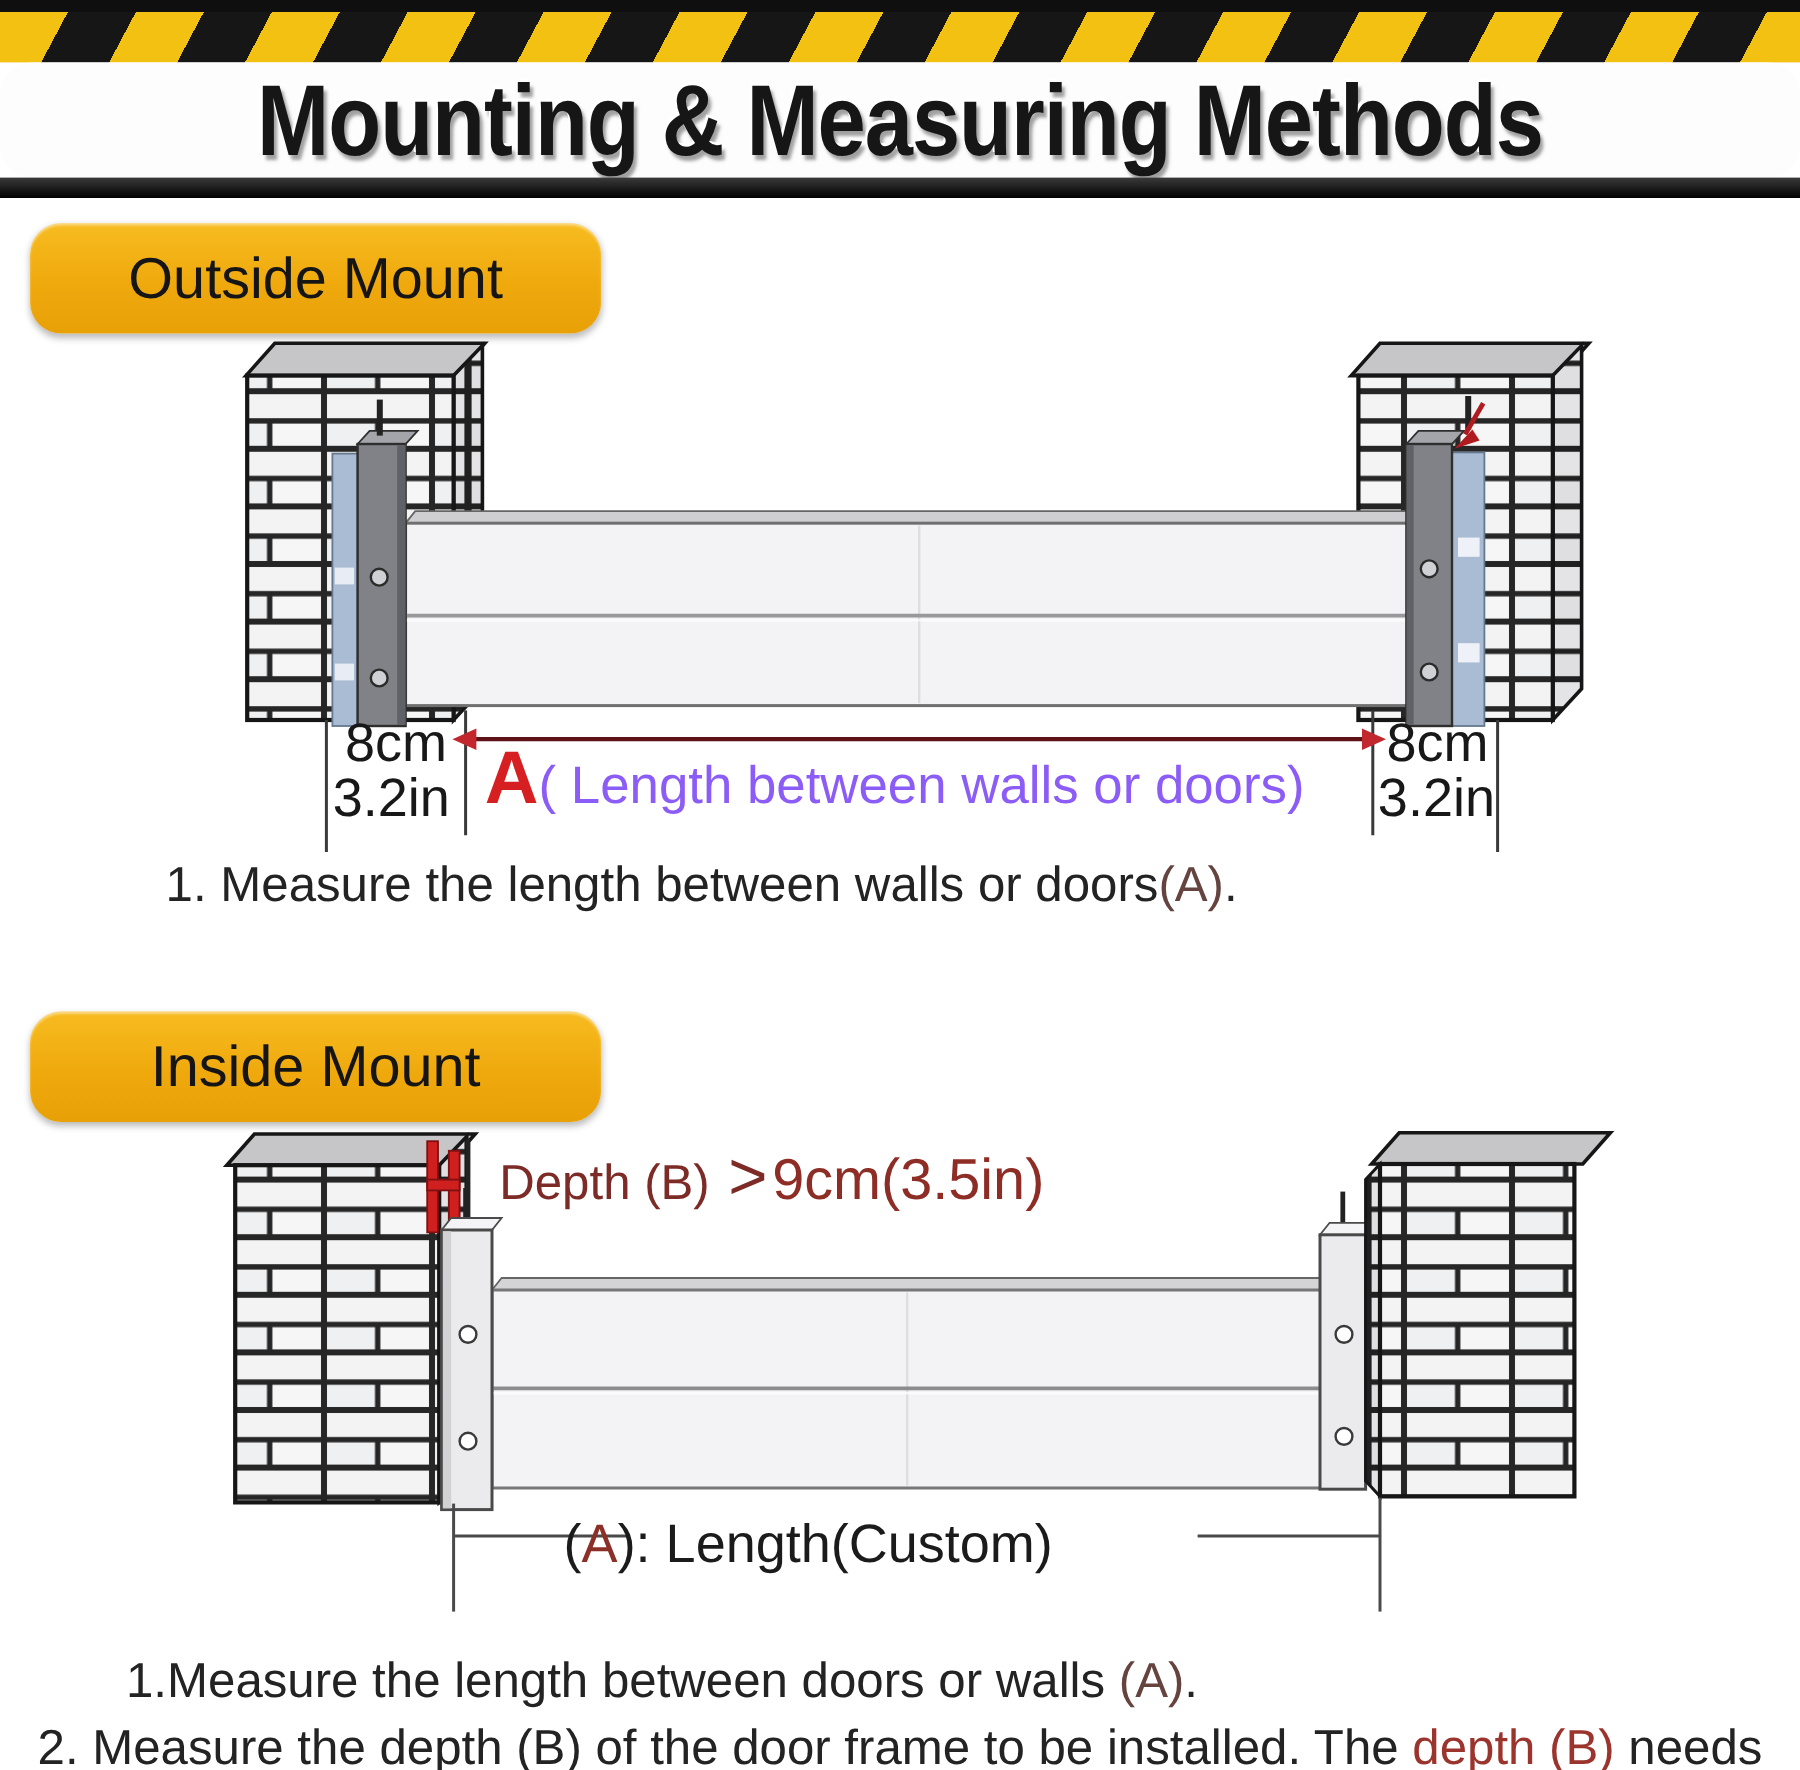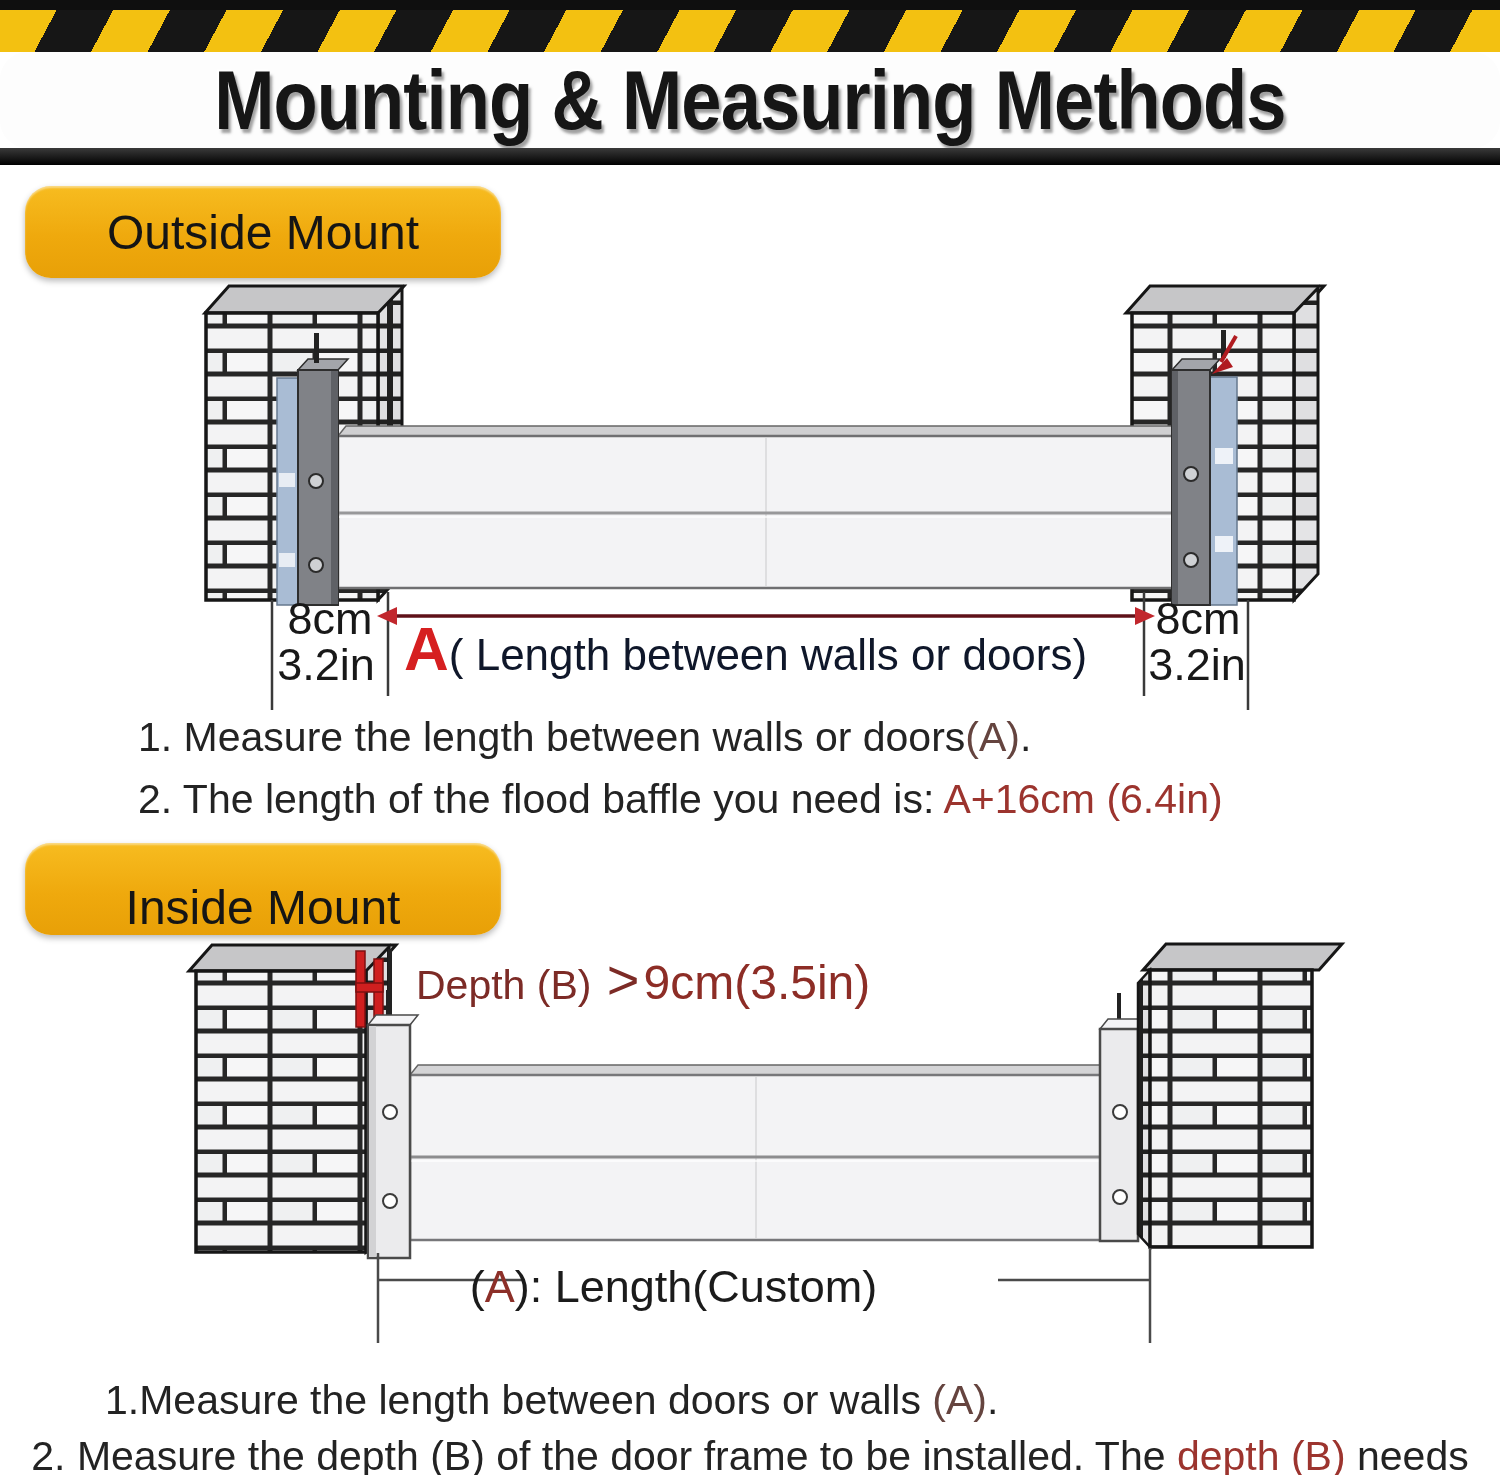--- a/index.html
+++ b/index.html
@@ -18,32 +18,32 @@
   .divider-bar{position:absolute;top:148px;left:0;width:1500px;height:17px;
     background:linear-gradient(#3a3a3a,#000);}
 
   
   .badge{position:absolute;left:25px;width:476px;height:92px;border-radius:26px;
     display:flex;align-items:center;justify-content:center;
     font-size:48px;color:#151515;
     background:linear-gradient(180deg,#f7bc20 0%,#efa90d 55%,#e8a007 100%);
     box-shadow:0 3px 6px rgba(0,0,0,.28), inset 0 2px 2px rgba(255,255,255,.45);}
   .badge-outside{top:186px;}
-  .badge-inside{top:843px;align-items:flex-end;}
+  .badge-inside{top:843px;}
 
   
   .diagram{position:absolute;left:0;width:1500px;}
   .diagram1{top:278px;height:440px;}
   .diagram2{top:935px;height:420px;}
   .dsvg{position:absolute;top:0;left:0;}
 
   .dim-num{position:absolute;font-size:45px;color:#181818;text-align:center;line-height:1;}
   .a-label{position:absolute;left:404px;top:340px;display:flex;align-items:baseline;}
   .a-big{font-size:62px;font-weight:bold;color:#d61f20;line-height:1;}
-  .a-rest{font-size:44px;color:#0f172a;line-height:1;}
+  .a-rest{font-size:44px;color:#8b5cf6;line-height:1;}
 
   .depth-label{position:absolute;left:416px;top:12px;display:flex;align-items:baseline;white-space:pre;}
   .depth-prefix{font-size:41px;color:#7c2b26;}
   .depth-gt{font-size:56px;color:#7c2b26;margin:0 4px;}
   .depth-value{font-size:48px;color:#8d2d26;}
 
   .len-label{position:absolute;left:0;width:1347px;top:326px;text-align:center;
     font-size:45px;color:#1b1b1b;white-space:pre;}
   .len-a{color:#8c2f28;}
 
@@ -157,21 +157,20 @@
     <div class="dim-num" style="left:1146px;top:318px;width:104px;">8cm</div>
     <div class="dim-num" style="left:1142px;top:364px;width:110px;">3.2in</div>
     <div class="a-label">
       <span class="a-big">A</span>
         <span class="a-rest">( Length between walls or doors)</span>
     </div>
   </div>
 
   <div class="steps-outside">
     <p><span>1. Measure the length between walls or doors</span><span class="hl-soft">(A)</span><span>.</span></p>
-    <p><span>2. The length of the flood baffle you need is: </span><span class="hl-red">A+16cm (6.4in)</span></p>
   </div>
 
   <div class="badge badge-inside">
     <span>Inside Mount</span>
   </div>
 
   <div class="diagram diagram2">
     <svg class="dsvg" width="1500" height="420" viewBox="0 0 1500 420">
       <defs>
         <pattern id="brickB" width="90" height="48" patternUnits="userSpaceOnUse">

